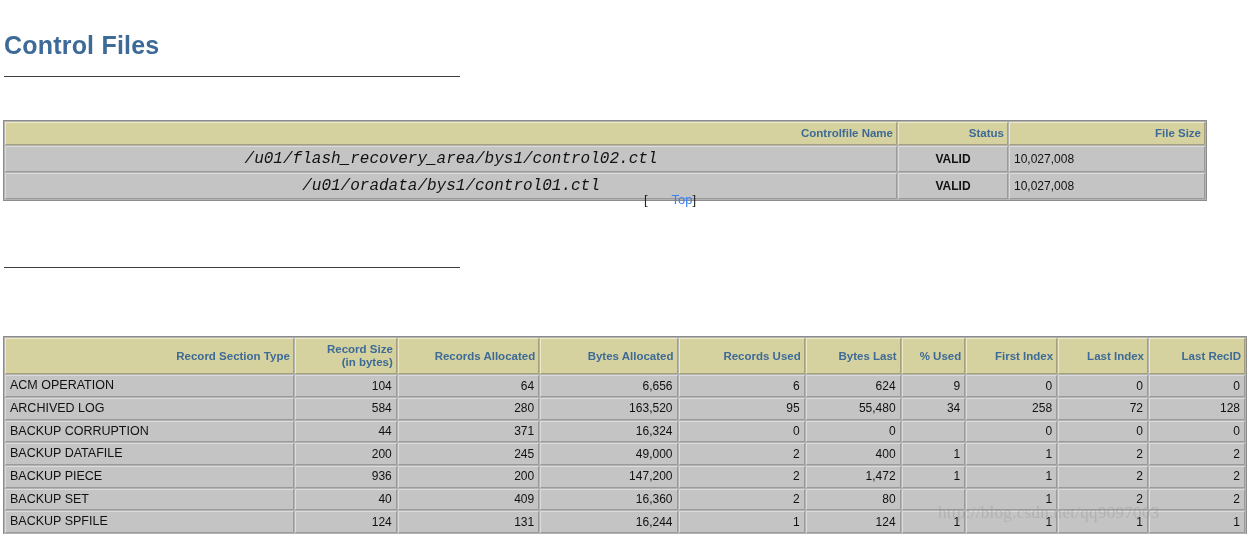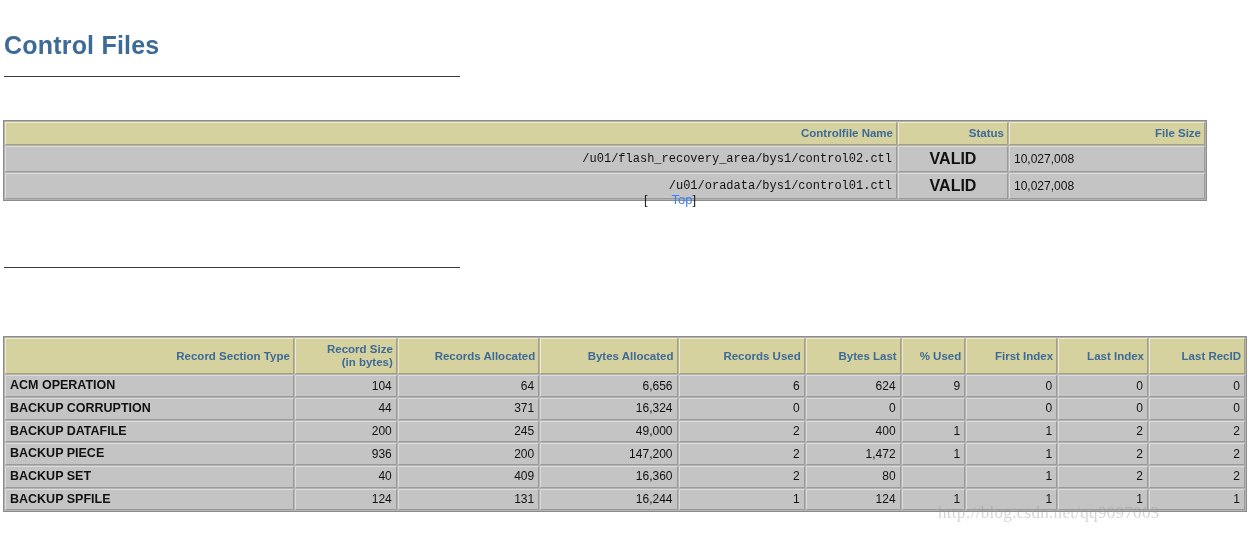--- a/index.html
+++ b/index.html
@@ -71,32 +71,33 @@
     border-left: 1px solid #dcdcdc;
     border-right: 1px solid #9a9a9a;
     border-bottom: 1px solid #9a9a9a;
     line-height: 1.25;
     white-space: nowrap;
     overflow: hidden;
   }
   td.num { text-align: right; }
   td.mono {
     font-family: "Liberation Mono", "DejaVu Sans Mono", monospace;
-    font-size: 12px;
-    text-align: right;
+    font-size: 16px;
+    text-align: center;
+    font-style: italic;
   }
   td.status {
     color: #16630f;
     font-weight: bold;
     text-align: center;
-    font-size: 16px;
+    font-size: 12px;
   }
   td.link-cell {
     color: #3d6a96;
-    font-weight: bold;
+    font-weight: normal;
     font-size: 12.5px;
     text-align: left;
   }
 
   
   #controlfiles-table { width: 1198px; }
 
   
   .top-link-row {
     text-align: center;
@@ -215,20 +216,32 @@
             <td class="num">64</td>
             <td class="num">6,656</td>
             <td class="num">6</td>
             <td class="num">624</td>
             <td class="num">9</td>
             <td class="num">0</td>
             <td class="num">0</td>
             <td class="num">0</td>
           </tr>
           <tr>
+            <td class="link-cell">ARCHIVED LOG</td>
+            <td class="num">584</td>
+            <td class="num">280</td>
+            <td class="num">163,520</td>
+            <td class="num">95</td>
+            <td class="num">55,480</td>
+            <td class="num">34</td>
+            <td class="num">258</td>
+            <td class="num">72</td>
+            <td class="num">128</td>
+          </tr>
+          <tr>
             <td class="link-cell">BACKUP CORRUPTION</td>
             <td class="num">44</td>
             <td class="num">371</td>
             <td class="num">16,324</td>
             <td class="num">0</td>
             <td class="num">0</td>
             <td class="num"></td>
             <td class="num">0</td>
             <td class="num">0</td>
             <td class="num">0</td>

